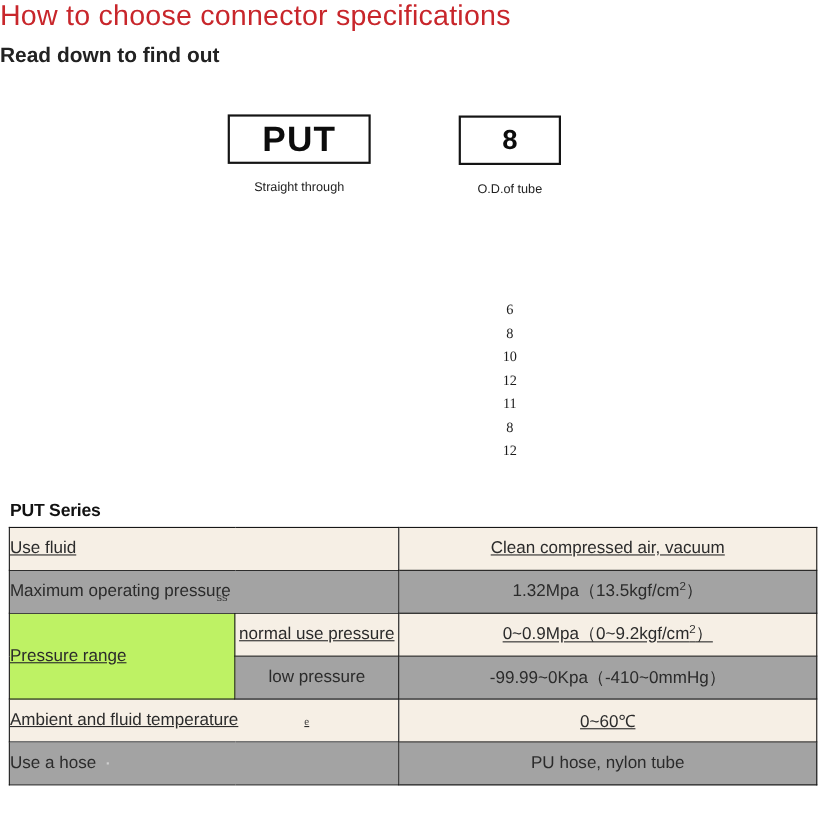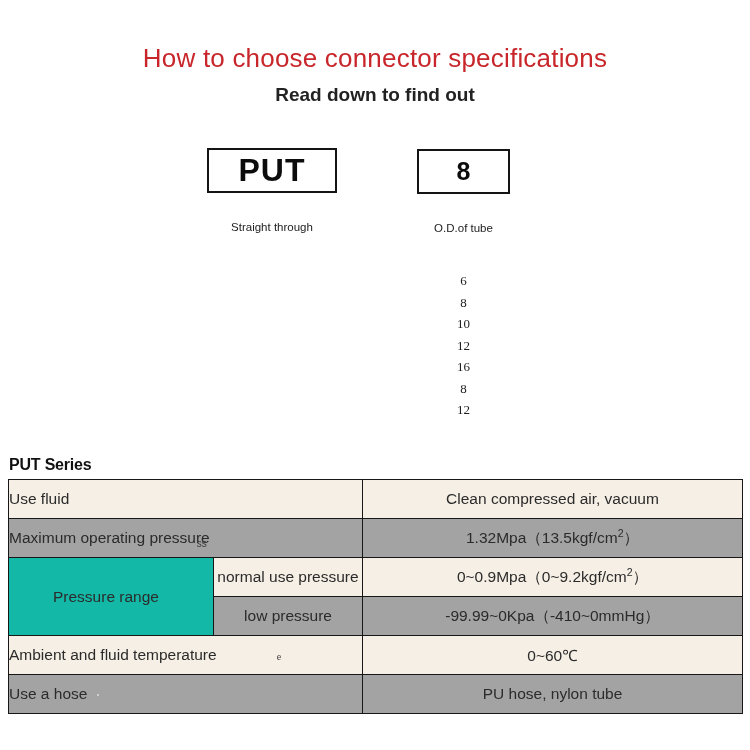--- a/index.html
+++ b/index.html
@@ -11,22 +11,21 @@
     height: 750px;
     background: #ffffff;
     font-family: "Liberation Sans", sans-serif;
     color: #1a1a1a;
     position: relative;
     overflow: hidden;
   }
 
   
   .header {
-    padding-top: 44px;
-    text-align: center;
+    text-align: left;
   }
   .main-title {
     color: #c8262b;
     font-size: 26px;
     font-weight: 400;
     letter-spacing: 0.2px;
     line-height: 1.1;
     margin: 0;
   }
   .sub-title {
@@ -64,21 +63,21 @@
     letter-spacing: 1px;
   }
   .code-box-od {
     width: 93px;
     height: 45px;
     font-size: 25px;
   }
   .code-caption {
     font-size: 11.5px;
     color: #222222;
-    margin-top: 28px;
+    margin-top: 16px;
     line-height: 1.1;
     white-space: nowrap;
   }
 
   #code-item-put { left: 207px; top: 11px; width: 130px; }
   #code-item-od  { left: 417px; top: 12px; width: 93px; }
 
   
   .size-list {
     position: absolute;
@@ -114,21 +113,21 @@
     border-collapse: collapse;
     table-layout: fixed;
   }
   .spec-table td {
     border: 1px solid #171717;
     padding: 0;
     vertical-align: middle;
     font-size: 15.5px;
     color: #2b2b2b;
   }
-  .row-beige td { background: #f6efe5; }
+  .row-beige td { background: #f6efe5; text-decoration: underline; }
   .row-white td { background: #a3a3a3; }
 
   .cell-label {
     padding-left: 8px;
     height: 38px;
     position: relative;
   }
   .cell-sublabel {
     text-align: center;
     font-size: 11.5px;
@@ -191,21 +190,21 @@
     <div class="code-caption">O.D.of tube</div>
   </div>
 
 </div>
 
 <div class="size-list">
   <div class="size-list-item">6</div>
   <div class="size-list-item">8</div>
   <div class="size-list-item">10</div>
   <div class="size-list-item">12</div>
-  <div class="size-list-item">16</div>
+  <div class="size-list-item">11</div>
   <div class="size-list-item">8</div>
   <div class="size-list-item">12</div>
 </div>
 
 <div class="series-heading">PUT Series</div>
 
 <table class="spec-table">
   <colgroup>
     <col style="width:205px">
     <col style="width:149px">
@@ -221,21 +220,21 @@
     <tr class="row-white">
       <td class="cell-label" colspan="2">
         <span>Maximum operating pressure</span><span class="artifact"><span class="artifact-overlap">ss</span></span>
       </td>
       <td class="cell-value">
         <span>1.32Mpa（13.5kgf/cm</span><span class="sup">2</span><span>）</span>
       </td>
     </tr>
 
     <tr class="row-beige">
-      <td class="cell-rowspan-label" rowspan="2" style="background:#14b8a6;padding-left:44px;">Pressure range</td>
+      <td class="cell-rowspan-label" rowspan="2" style="background:#bef264;">Pressure range</td>
       <td class="cell-sublabel">normal use pressure</td>
       <td class="cell-value">
         <span>0~0.9Mpa（0~9.2kgf/cm</span><span class="sup">2</span><span>）</span>
       </td>
     </tr>
 
     <tr class="row-white">
       <td class="cell-sublabel">low pressure</td>
       <td class="cell-value">-99.99~0Kpa（-410~0mmHg）</td>
     </tr>

